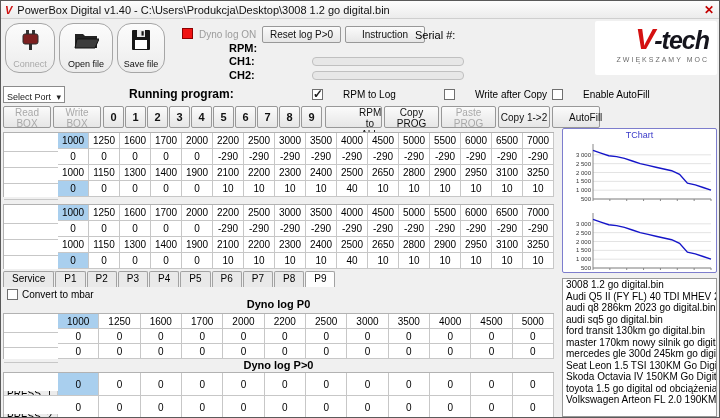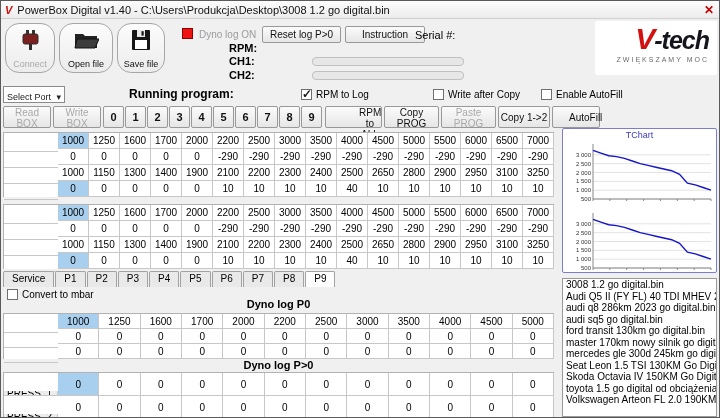--- a/index.html
+++ b/index.html
@@ -48,21 +48,21 @@
   #rpm-label { top:41px; } #ch1-label { top:54px; } #ch2-label { top:68px; }
   .chbar { position:absolute; left:311px; width:152px; height:9px; background:#e7e7e7;
            border:1px solid #c0c0c0; border-radius:4px; }
   #ch1-bar { top:56px; } #ch2-bar { top:70px; }
 
   
   #port-select { position:absolute; left:2px; top:85px; width:62px; height:17px; background:#fff;
                  border:1px solid #8b8b8b; font-size:9px; display:flex; align-items:flex-end;
                  justify-content:space-between; padding:0 3px; color:#222; }
   #running-label { position:absolute; left:128px; top:86px; font-size:12px; font-weight:bold; }
-  .cbgroup { position:absolute; top:88px; display:flex; align-items:center; gap:4px; font-size:10px; }
+  .cbgroup { position:absolute; top:88px; display:flex; align-items:center; gap:20px; font-size:10px;margin-left:11px; }
   #cb-rpmtolog { left:300px; } #cb-writeaftercopy { left:432px; } #cb-enableautofill { left:540px; }
   .cb { width:11px; height:11px; background:#fff; border:1px solid #6f6f6f; position:relative; flex:none; }
   .cb.checked::after { content:"✓"; position:absolute; left:0px; top:-3px; font-size:12px;
                        font-weight:bold; color:#1c1c1c; }
 
   
   .rowbtn { position:absolute; top:105px; height:22px; }
   #read-btn  { left:2px;  width:48px; }
   #write-btn { left:52px; width:48px; }
   #numbtns   { position:absolute; left:102px; top:105px; display:flex; gap:1px; }

